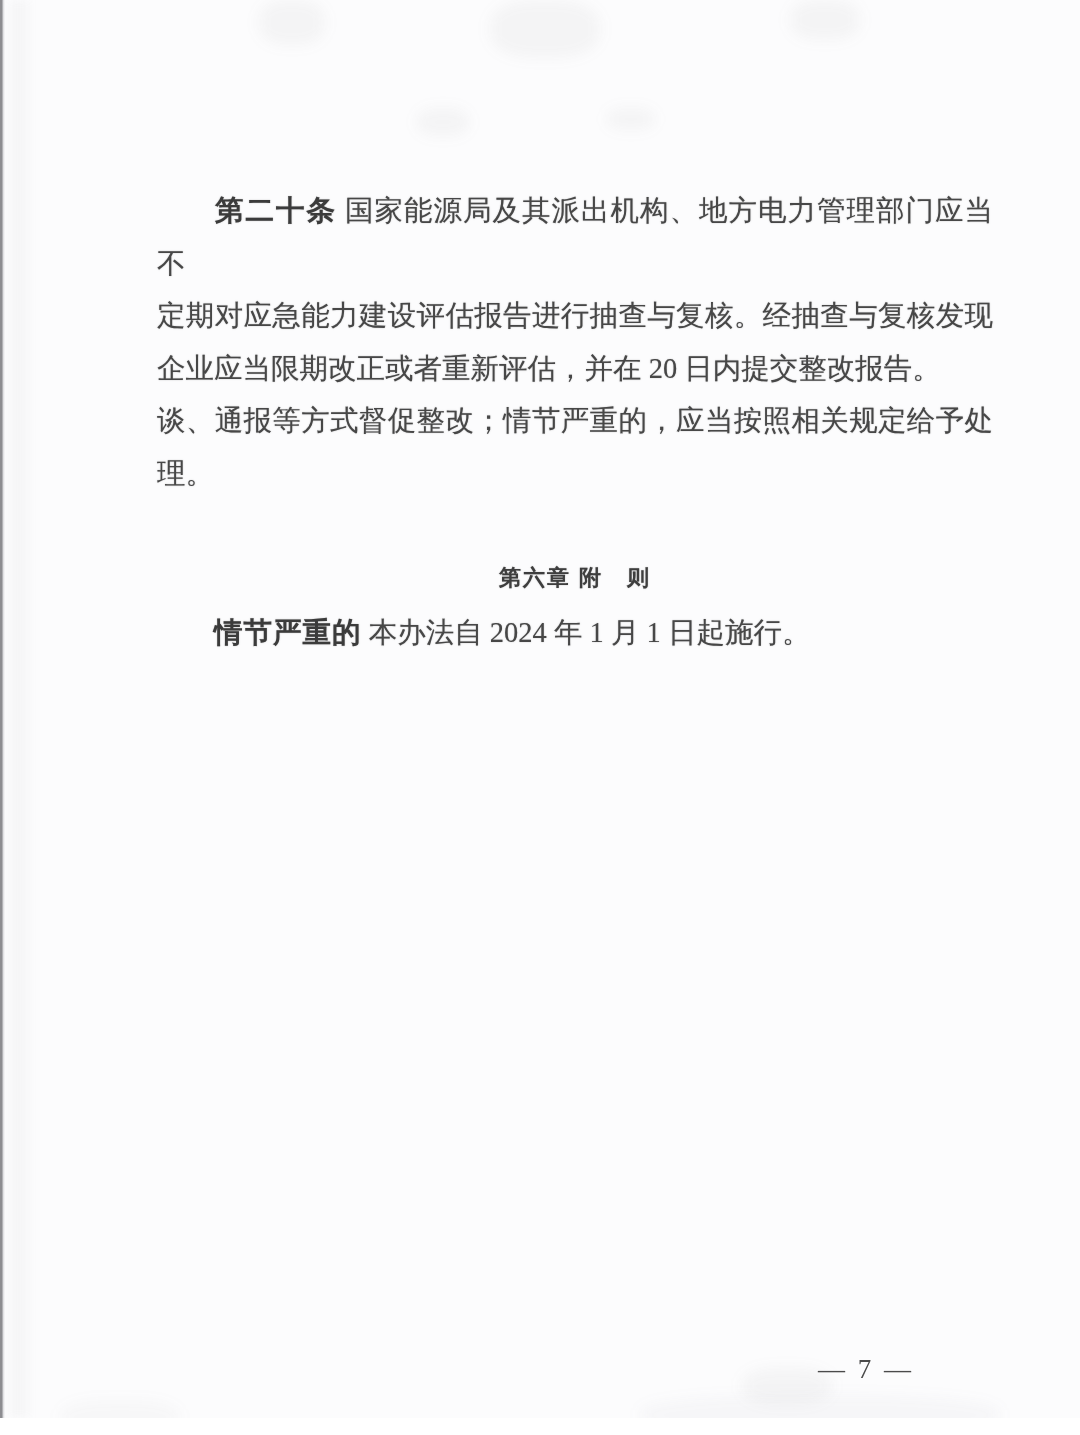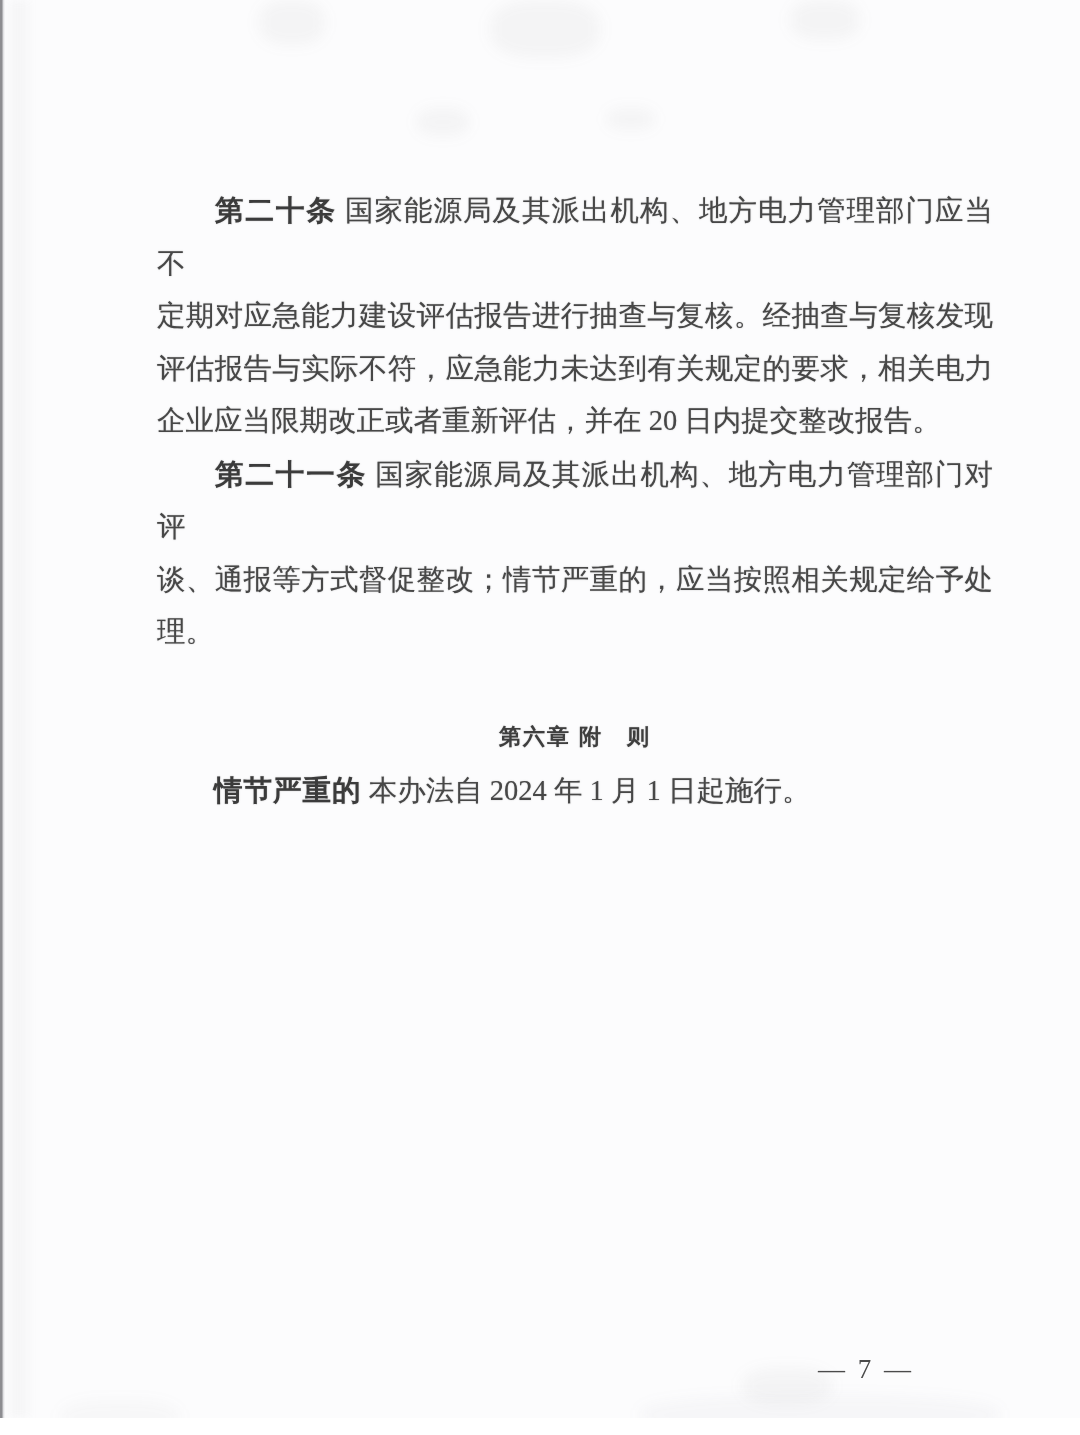--- a/index.html
+++ b/index.html
@@ -98,26 +98,24 @@
   <div class="smudge" style="left:607px; top:108px; width:48px; height:22px;"></div>
   <div class="smudge" style="left:742px; top:1368px; width:90px; height:36px;"></div>
   <div class="smudge" style="left:640px; top:1395px; width:360px; height:40px; background:rgba(110,110,118,0.04);"></div>
   <div class="smudge" style="left:60px; top:1400px; width:120px; height:35px; background:rgba(110,110,118,0.035);"></div>
 
   <div class="textblock">
 
     <div class="para">
       <div class="line full"><span class="ind"></span><span class="label">第二十条</span> <span>国家能源局及其派出机构、地方电力管理部门应当不</span></div>
       <div class="line full">定期对应急能力建设评估报告进行抽查与复核。经抽查与复核发现</div>
-      <div class="line full">评估报告与实际不符，应急能力未达到有关规定的要求，相关电力</div>
       <div class="line">企业应当限期改正或者重新评估，并在 20 日内提交整改报告。</div>
     </div>
 
     <div class="para">
-      <div class="line full"><span class="ind"></span><span class="label">第二十一条</span> <span>国家能源局及其派出机构、地方电力管理部门对评</span></div>
       <div class="line full">谈、通报等方式督促整改；情节严重的，应当按照相关规定给予处</div>
       <div class="line">理。</div>
     </div>
 
     <div class="chapter">第六章 附　则</div>
 
 
     <div class="line article-line"><span class="ind"></span><span class="label">情节严重的</span> <span>本办法自 2024 年 1 月 1 日起施行。</span></div>
 
   </div>

